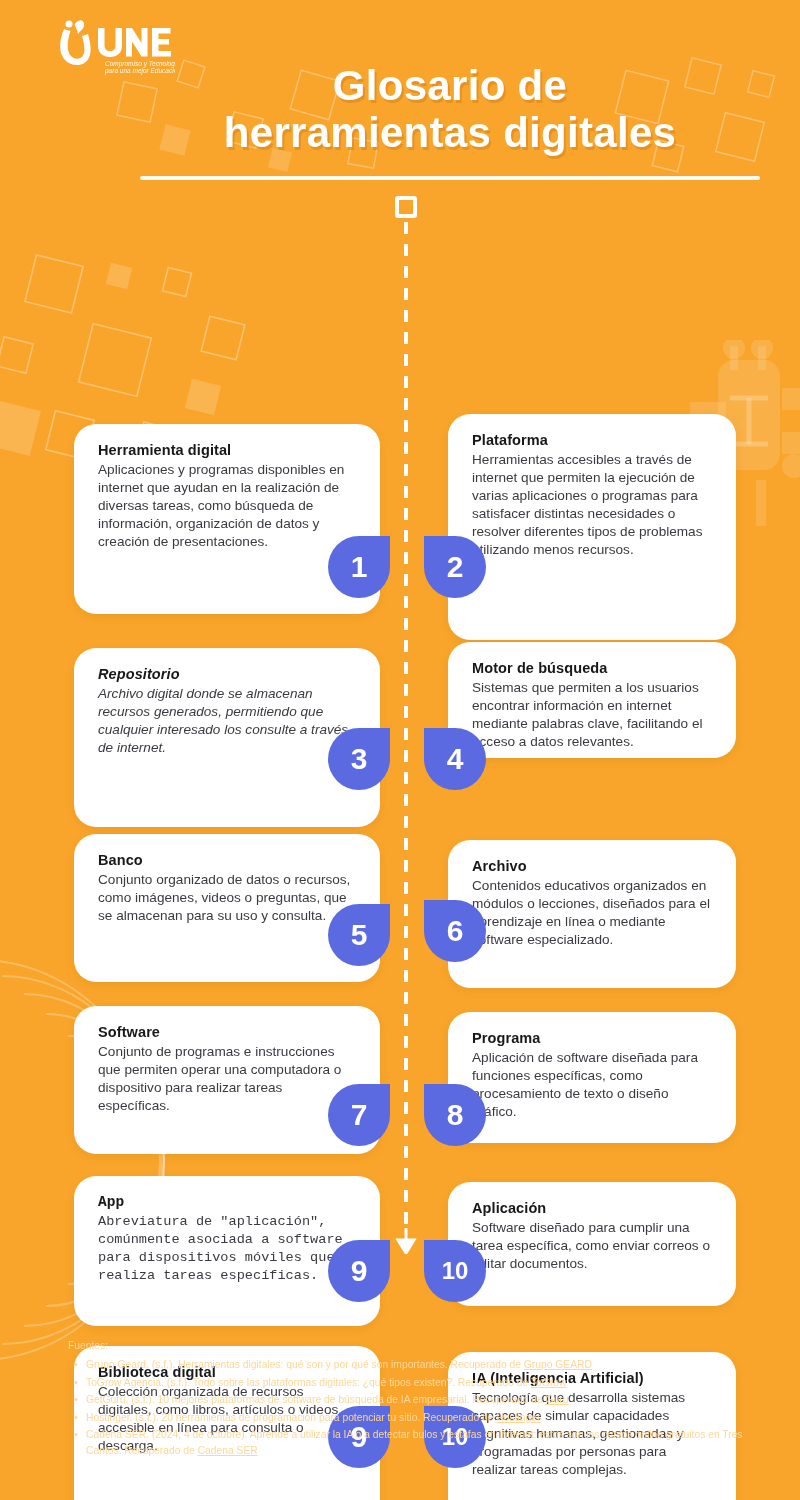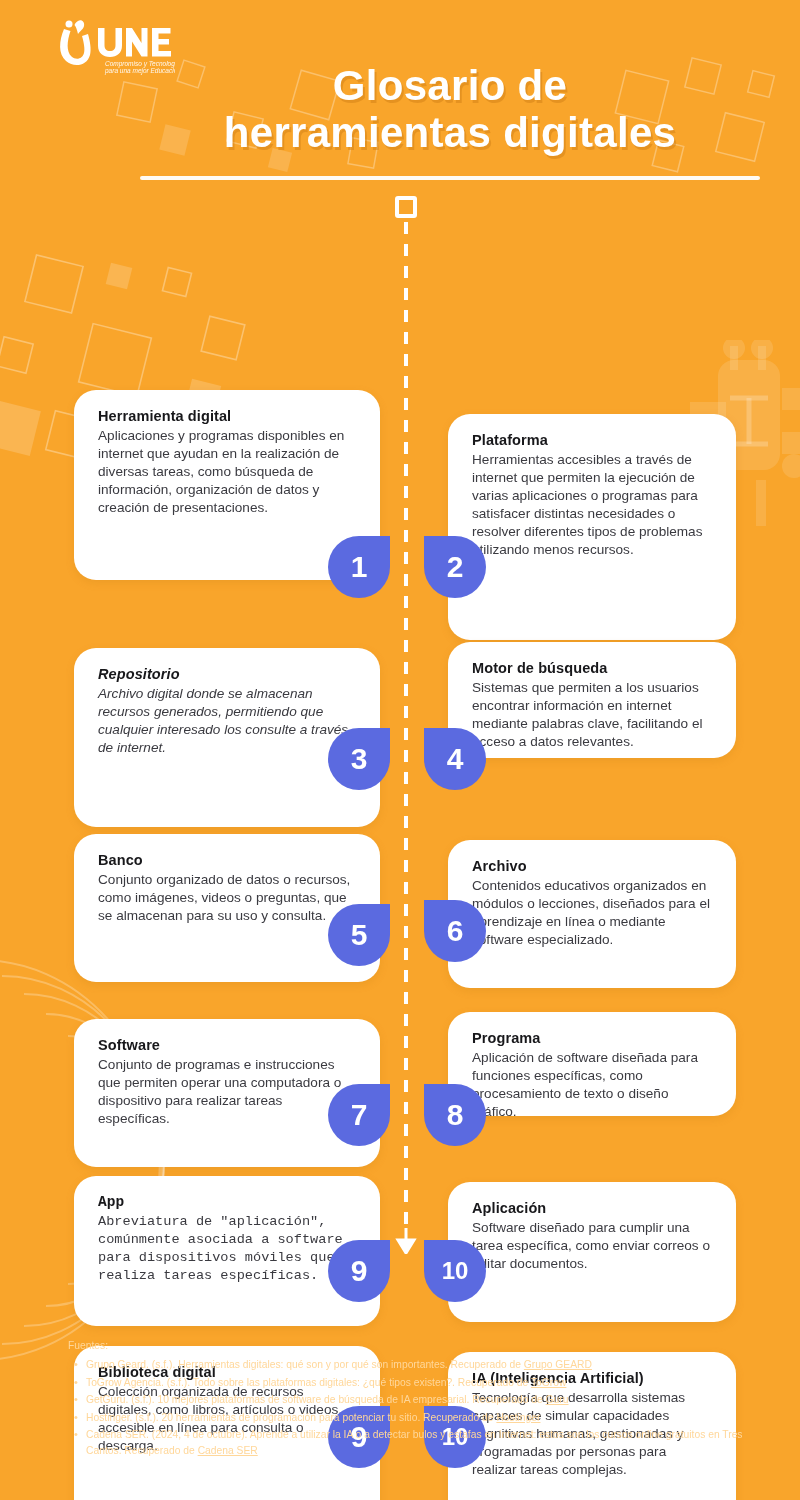--- a/index.html
+++ b/index.html
@@ -204,21 +204,21 @@
 
 <div class="timeline">
   <div class="tl-square"></div>
   <div class="dash"></div>
   <svg class="tl-arrow" viewBox="0 0 22 26">
     <path d="M11,0 L11,12 M3,12 L11,25 L19,12 Z" fill="#FFFFFF" stroke="#FFFFFF" stroke-width="3"></path>
   </svg>
 </div>
 
 <div class="rows" id="cards-root">
-    <div class="card left" style="top: 190px; height: 190px;">
+    <div class="card left" style="top: 224px; height: 190px;">
       <div class="card-title">Herramienta digital</div>
       <div class="card-text">Aplicaciones y programas disponibles en internet que ayudan en la realización de diversas tareas, como búsqueda de información, organización de datos y creación de presentaciones.</div>
     </div>
     <div class="bubble left-side" style="top: 336px; left: 328px; position: absolute;">1</div>
     <div class="card right" style="top: 214px; height: 226px;">
       <div class="card-title">Plataforma</div>
       <div class="card-text">Herramientas accesibles a través de internet que permiten la ejecución de varias aplicaciones o programas para satisfacer distintas necesidades o resolver diferentes tipos de problemas utilizando menos recursos.</div>
     </div>
     <div class="bubble right-side" style="top: 336px; left: 424px; position: absolute;">2</div>
     <div class="card left" style="top: 448px; height: 179px; font-style: italic;">
@@ -234,36 +234,36 @@
     <div class="card left" style="top: 634px; height: 148px;">
       <div class="card-title">Banco</div>
       <div class="card-text">Conjunto organizado de datos o recursos, como imágenes, videos o preguntas, que se almacenan para su uso y consulta.</div>
     </div>
     <div class="bubble left-side" style="top: 704px; left: 328px; position: absolute;">5</div>
     <div class="card right" style="top: 640px; height: 148px;">
       <div class="card-title">Archivo</div>
       <div class="card-text">Contenidos educativos organizados en módulos o lecciones, diseñados para el aprendizaje en línea o mediante software especializado.</div>
     </div>
     <div class="bubble right-side" style="top: 700px; left: 424px; position: absolute;">6</div>
-    <div class="card left" style="top: 806px; height: 148px; margin-top: 13px;">
+    <div class="card left" style="top: 806px; height: 148px;">
       <div class="card-title">Software</div>
       <div class="card-text">Conjunto de programas e instrucciones que permiten operar una computadora o dispositivo para realizar tareas específicas.</div>
     </div>
     <div class="bubble left-side" style="top: 884px; left: 328px; position: absolute;">7</div>
-    <div class="card right" style="top: 812px; height: 104px;">
+    <div class="card right" style="top: 812px; height: 131px;">
       <div class="card-title">Programa</div>
       <div class="card-text">Aplicación de software diseñada para funciones específicas, como procesamiento de texto o diseño gráfico.</div>
     </div>
     <div class="bubble right-side" style="top: 884px; left: 424px; position: absolute;">8</div>
     <div class="card left" style="top: 976px; height: 150px; font-family: Liberation Mono, monospace;">
       <div class="card-title">App</div>
       <div class="card-text">Abreviatura de "aplicación", comúnmente asociada a software para dispositivos móviles que realiza tareas específicas.</div>
     </div>
     <div class="bubble left-side" style="top: 1040px; left: 328px; position: absolute;">9</div>
-    <div class="card right" style="top: 982px; height: 140px;">
+    <div class="card right" style="top: 982px; height: 124px;">
       <div class="card-title">Aplicación</div>
       <div class="card-text">Software diseñado para cumplir una tarea específica, como enviar correos o editar documentos.</div>
     </div>
     <div class="bubble right-side ten" style="top: 1040px; left: 424px; position: absolute;">10</div>
     <div class="card left" style="top: 1146px; height: 182px;">
       <div class="card-title">Biblioteca digital</div>
       <div class="card-text">Colección organizada de recursos digitales, como libros, artículos o videos, accesible en línea para consulta o descarga.</div>
     </div>
     <div class="bubble left-side" style="top: 1206px; left: 328px; position: absolute;">9</div>
     <div class="card right" style="top: 1152px; height: 190px;">

